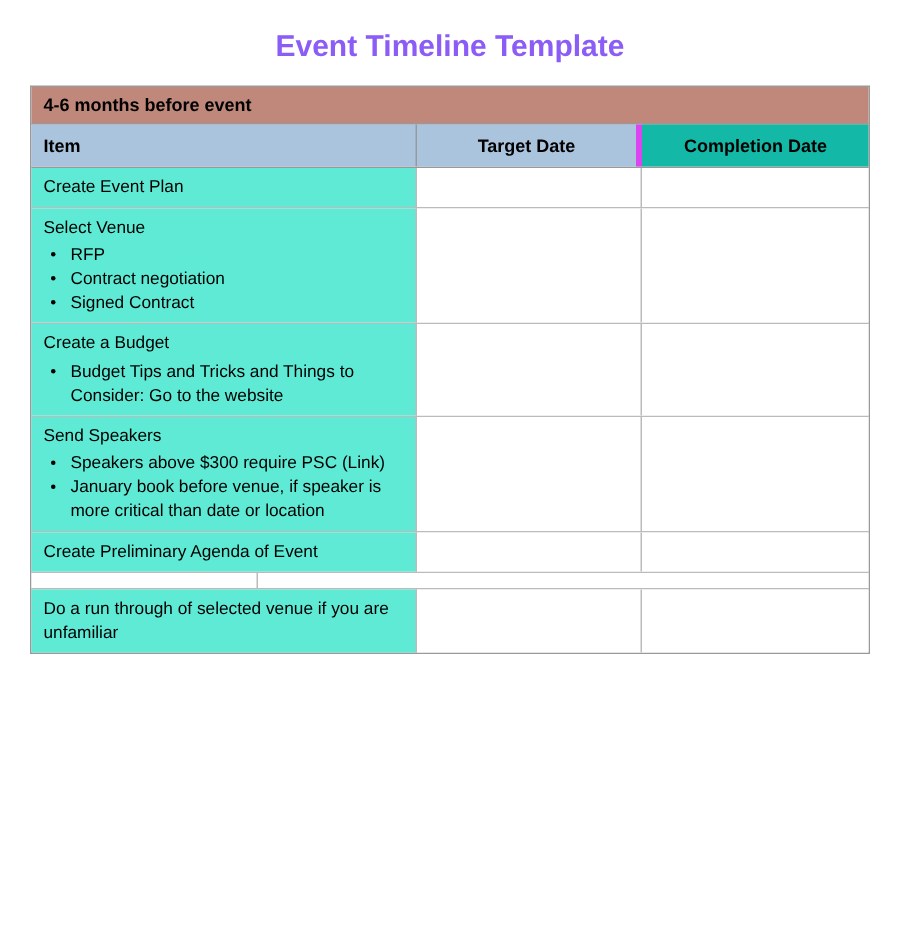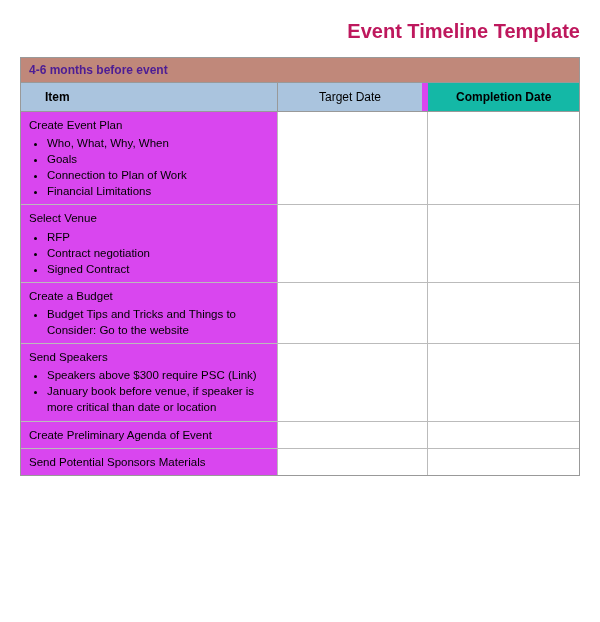--- a/index.html
+++ b/index.html
@@ -9,77 +9,77 @@
     }
     body {
       background: #ffffff;
       font-family: Arial, sans-serif;
       font-size: 12px;
       color: #000;
       padding: 20px;
       width: 600px;
     }
     .page-title {
-      text-align: right;
+      text-align: center;
       font-size: 20px;
       font-weight: bold;
-      color: #be185d;
+      color: #8b5cf6;
       margin-bottom: 14px;
     }
     .table-wrapper {
       border: 1px solid #999;
       width: 100%;
     }
     .section-header {
       background-color: #c0887a;
-      color: #4c1d95;
+      color: #000000;
       font-weight: bold;
       padding: 5px 8px;
       font-size: 12px;
       border-bottom: 1px solid #999;
     }
     .col-headers {
       display: flex;
       border-bottom: 1px solid #999;
     }
     .col-item {
       background-color: #aac4de;
       font-weight: bold;
       flex: 0 0 46%;
-      padding: 7px 24px;
+      padding: 7px 8px;
       border-right: 1px solid #999;
       text-align: left;
     }
     .col-target {
       background-color: #aac4de;
-      font-weight: normal;
+      font-weight: bold;
       flex: 0 0 27%;
       padding: 7px 8px;
-      border-right: 6px solid #d946ef;
+      border-right: 4px solid #d946ef;
       text-align: center;
     }
     .col-completion {
       background-color: #14b8a6;
       font-weight: bold;
       flex: 1;
       padding: 7px 8px;
       text-align: center;
     }
     .table-row {
       display: flex;
       border-bottom: 1px solid #bbb;
     }
     .table-row:last-child {
       border-bottom: none;
     }
     .cell-item {
       flex: 0 0 46%;
       padding: 5px 8px;
       border-right: 1px solid #bbb;
-      background-color: #d946ef;
+      background-color: #5eead4;
       font-size: 11.5px;
       line-height: 1.4;
     }
     .cell-target {
       flex: 0 0 27%;
       padding: 5px 8px;
       border-right: 1px solid #bbb;
       background-color: #fff;
     }
     .cell-completion {
@@ -106,26 +106,21 @@
 
 <div class="table-wrapper">
   <div class="section-header">4-6 months before event</div>
   <div class="col-headers">
     <div class="col-item">Item</div>
     <div class="col-target">Target Date</div>
     <div class="col-completion">Completion Date</div>
   </div>
   <div id="rows-container">
       <div class="table-row">
-        <div class="cell-item"><span class="row-title">Create Event Plan</span><ul>
-            <li>Who, What, Why, When</li>
-            <li>Goals</li>
-            <li>Connection to Plan of Work</li>
-            <li>Financial Limitations</li>
-          </ul></div>
+        <div class="cell-item"><span class="row-title">Create Event Plan</span></div>
         <div class="cell-target"></div>
         <div class="cell-completion"></div>
       </div>
       <div class="table-row">
         <div class="cell-item"><span class="row-title">Select Venue</span><ul>
             <li>RFP</li>
             <li>Contract negotiation</li>
             <li>Signed Contract</li>
           </ul></div>
         <div class="cell-target"></div>
@@ -145,18 +140,22 @@
           </ul></div>
         <div class="cell-target"></div>
         <div class="cell-completion"></div>
       </div>
       <div class="table-row">
         <div class="cell-item"><span class="row-title">Create Preliminary Agenda of Event</span></div>
         <div class="cell-target"></div>
         <div class="cell-completion"></div>
       </div>
       <div class="table-row">
-        <div class="cell-item"><span class="row-title">Send Potential Sponsors Materials</span></div>
+        <div class="cell-target"></div>
+        <div class="cell-completion"></div>
+      </div>
+      <div class="table-row">
+        <div class="cell-item"><span class="row-title">Do a run through of selected venue if you are unfamiliar</span></div>
         <div class="cell-target"></div>
         <div class="cell-completion"></div>
       </div>
     </div>
 </div>
 
 </body></html>

